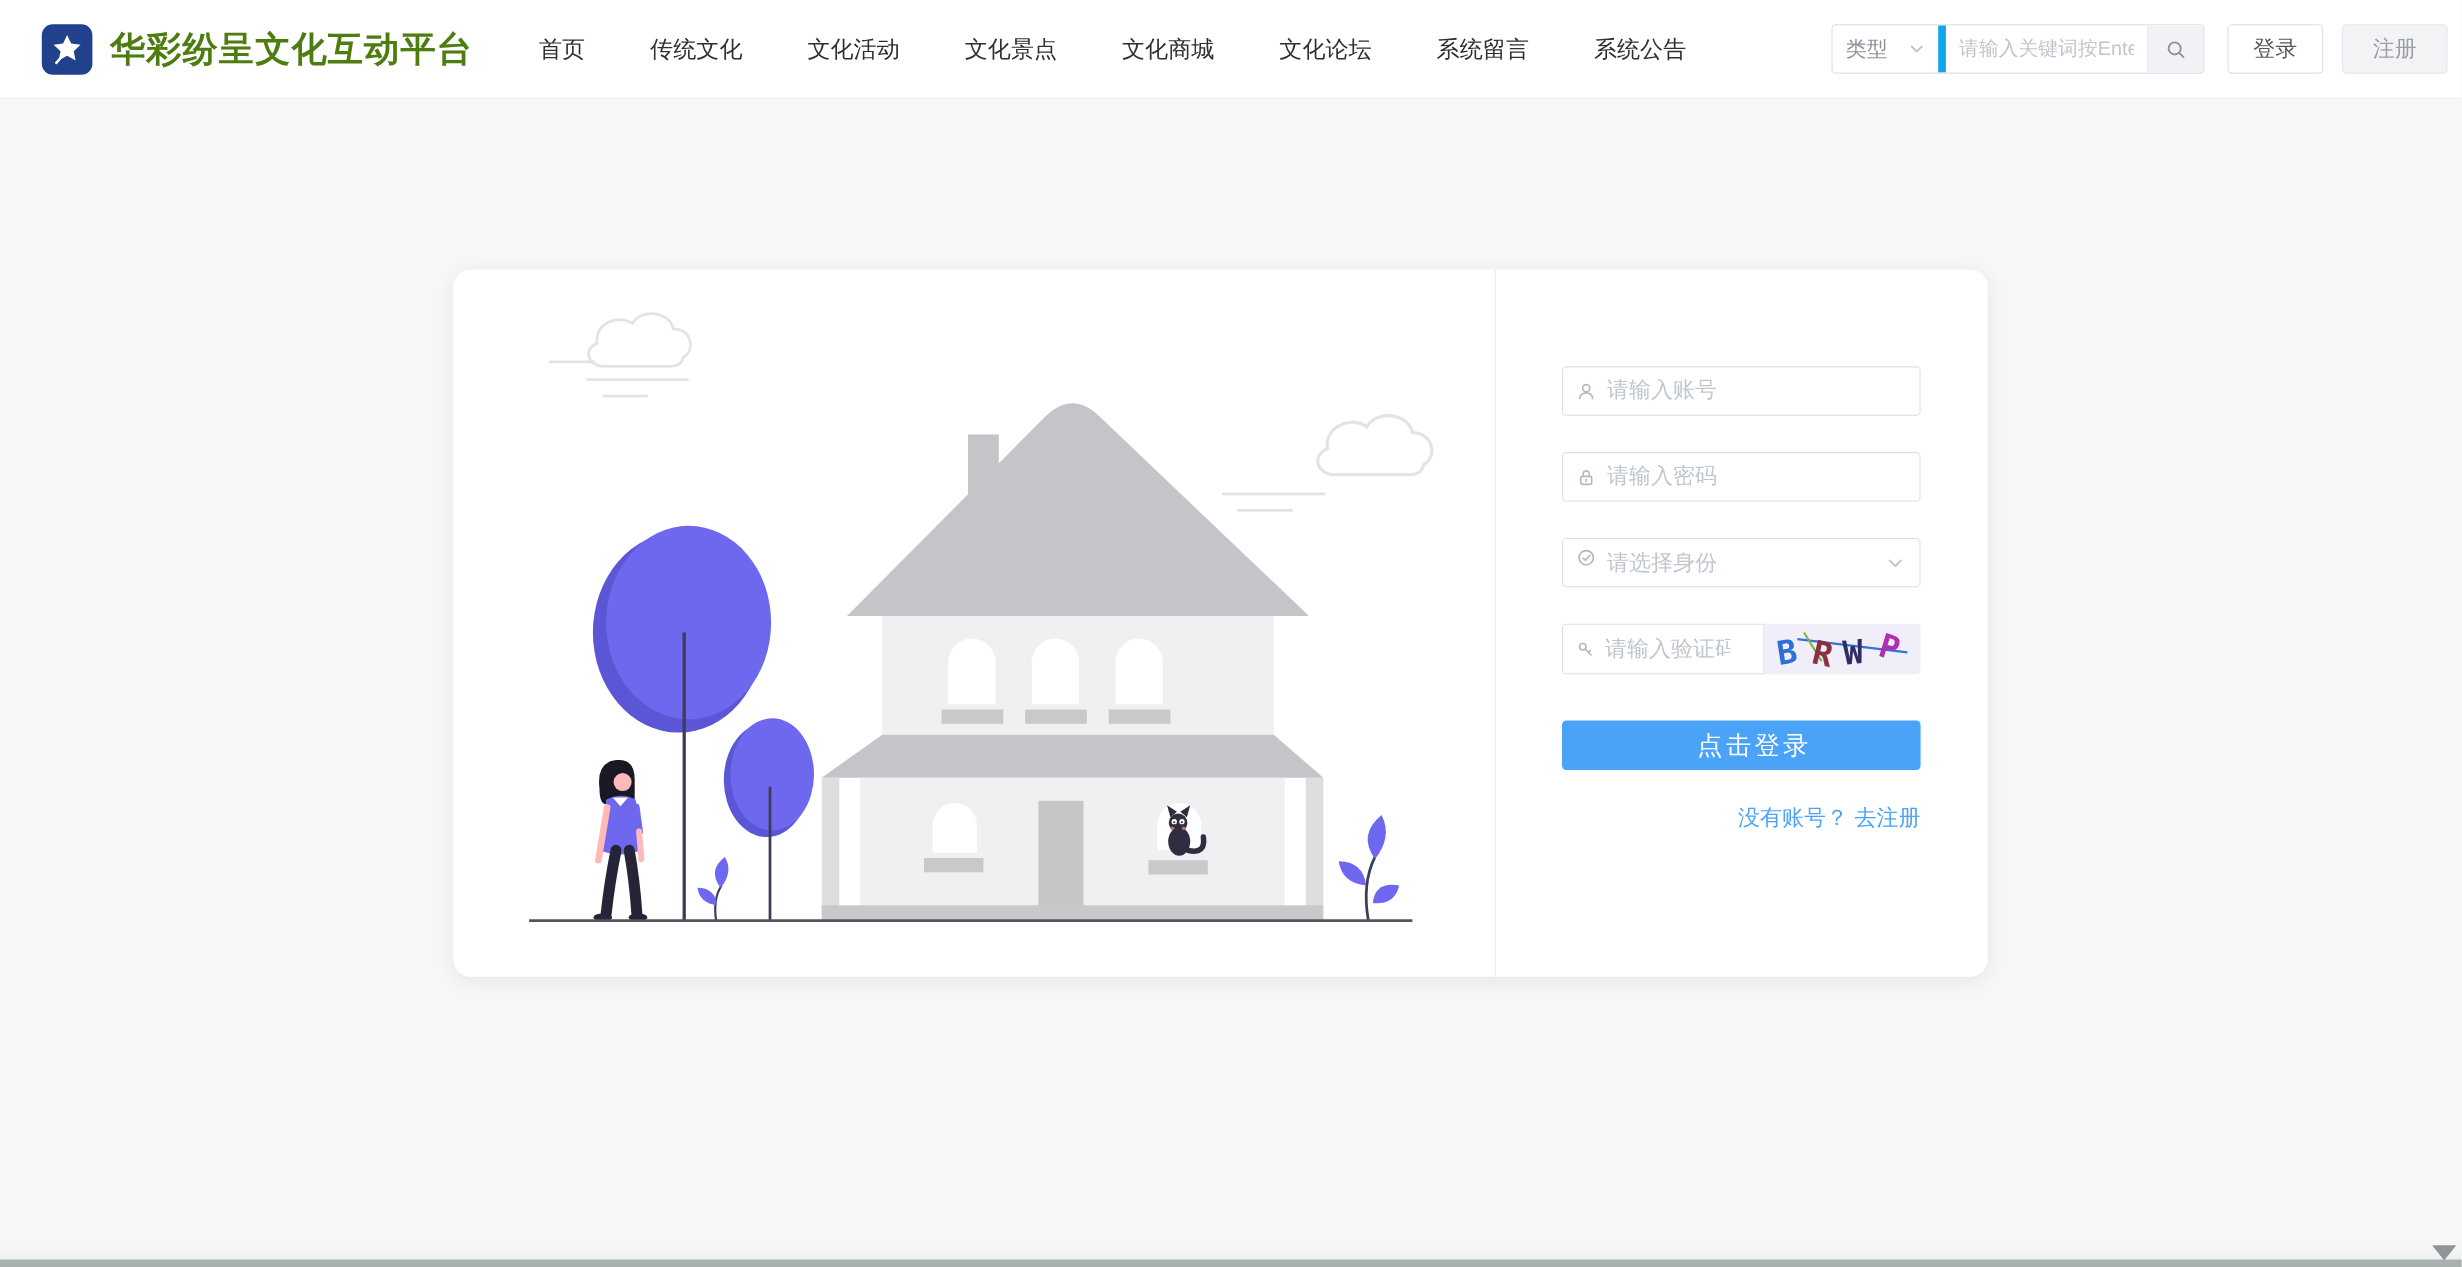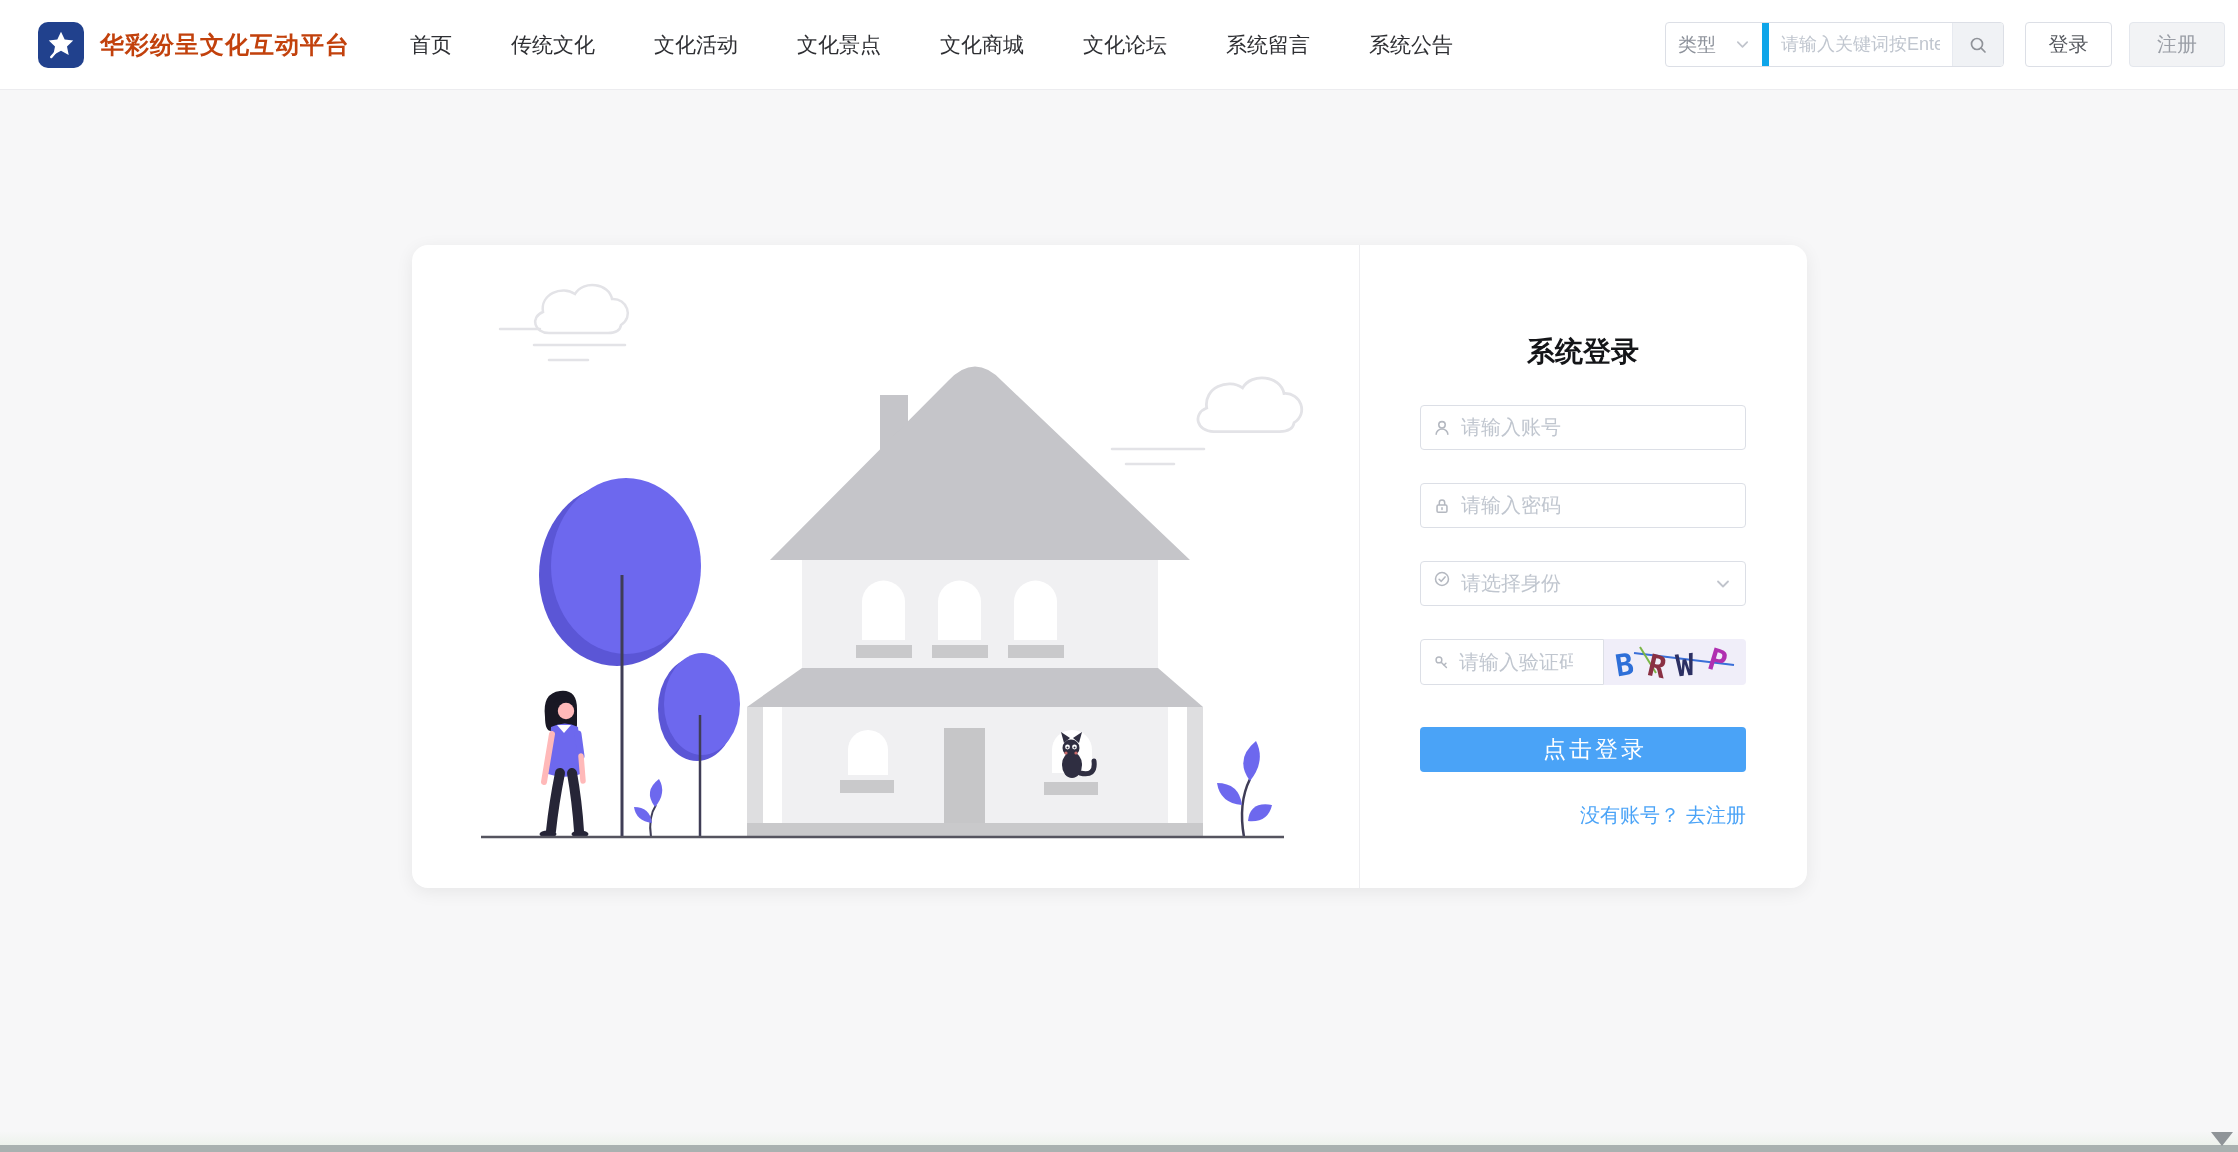--- a/index.html
+++ b/index.html
@@ -23,21 +23,21 @@
   .navbar{
     position:absolute;top:0;left:0;width:2238px;height:90px;
     background:#ffffff;border-bottom:1px solid #ececef;
     display:flex;align-items:center;
   }
   .brand{display:flex;align-items:center;margin-left:38px;cursor:pointer;}
   .logo-box{
     width:46px;height:46px;border-radius:10px;background:var(--brand-navy);
     display:flex;align-items:center;justify-content:center;
   }
-  .brand-title{font-size:24px;font-weight:700;color:#c2410c;margin-left:16px;letter-spacing:1px;}
+  .brand-title{font-size:32px;font-weight:700;color:#4d7c0f;margin-left:16px;letter-spacing:1px;}
   .nav-menu{display:flex;align-items:center;margin-left:60px;gap:59px;}
   .nav-item{font-size:21px;color:#2e2f33;cursor:pointer;white-space:nowrap;}
   .nav-right{margin-left:auto;margin-right:13px;display:flex;align-items:center;}
   .search-group{
     display:flex;align-items:stretch;height:45px;width:339px;
     border:1px solid var(--border);border-radius:4px;background:#fff;overflow:hidden;
   }
   .type-select{
     width:103px;display:flex;align-items:center;justify-content:space-between;
     padding:0 12px;border-right:7px solid #0ea5e9;cursor:pointer;
@@ -253,21 +253,20 @@
         <path d="M838,536 q16,-20 6,-40 q-22,18 -6,40 z" fill="#6d68ee"></path>
         <path d="M830,560 q-22,-2 -25,-22 q22,0 25,22 z" fill="#6d68ee"></path>
         <path d="M836,576 q20,2 24,-16 q-22,-4 -24,16 z" fill="#6d68ee"></path>
       </g>
 
       <line x1="69" y1="592" x2="872" y2="592" stroke="#55545f" stroke-width="2.5"></line>
     </svg>
   </div>
 
   <div class="form-panel">
-    <div class="form-title">系统登录</div>
 
     <div class="field">
       <svg class="f-icon" viewBox="0 0 20 20">
         <circle cx="10" cy="6.5" r="3.6" fill="none" stroke="#b4b8c0" stroke-width="1.7"></circle>
         <path d="M3.5,17 a6.5,5.8 0 0 1 13,0" fill="none" stroke="#b4b8c0" stroke-width="1.7" stroke-linecap="round"></path>
       </svg>
       <input type="text" placeholder="请输入账号" style="">
     </div>
 
     <div class="field">

